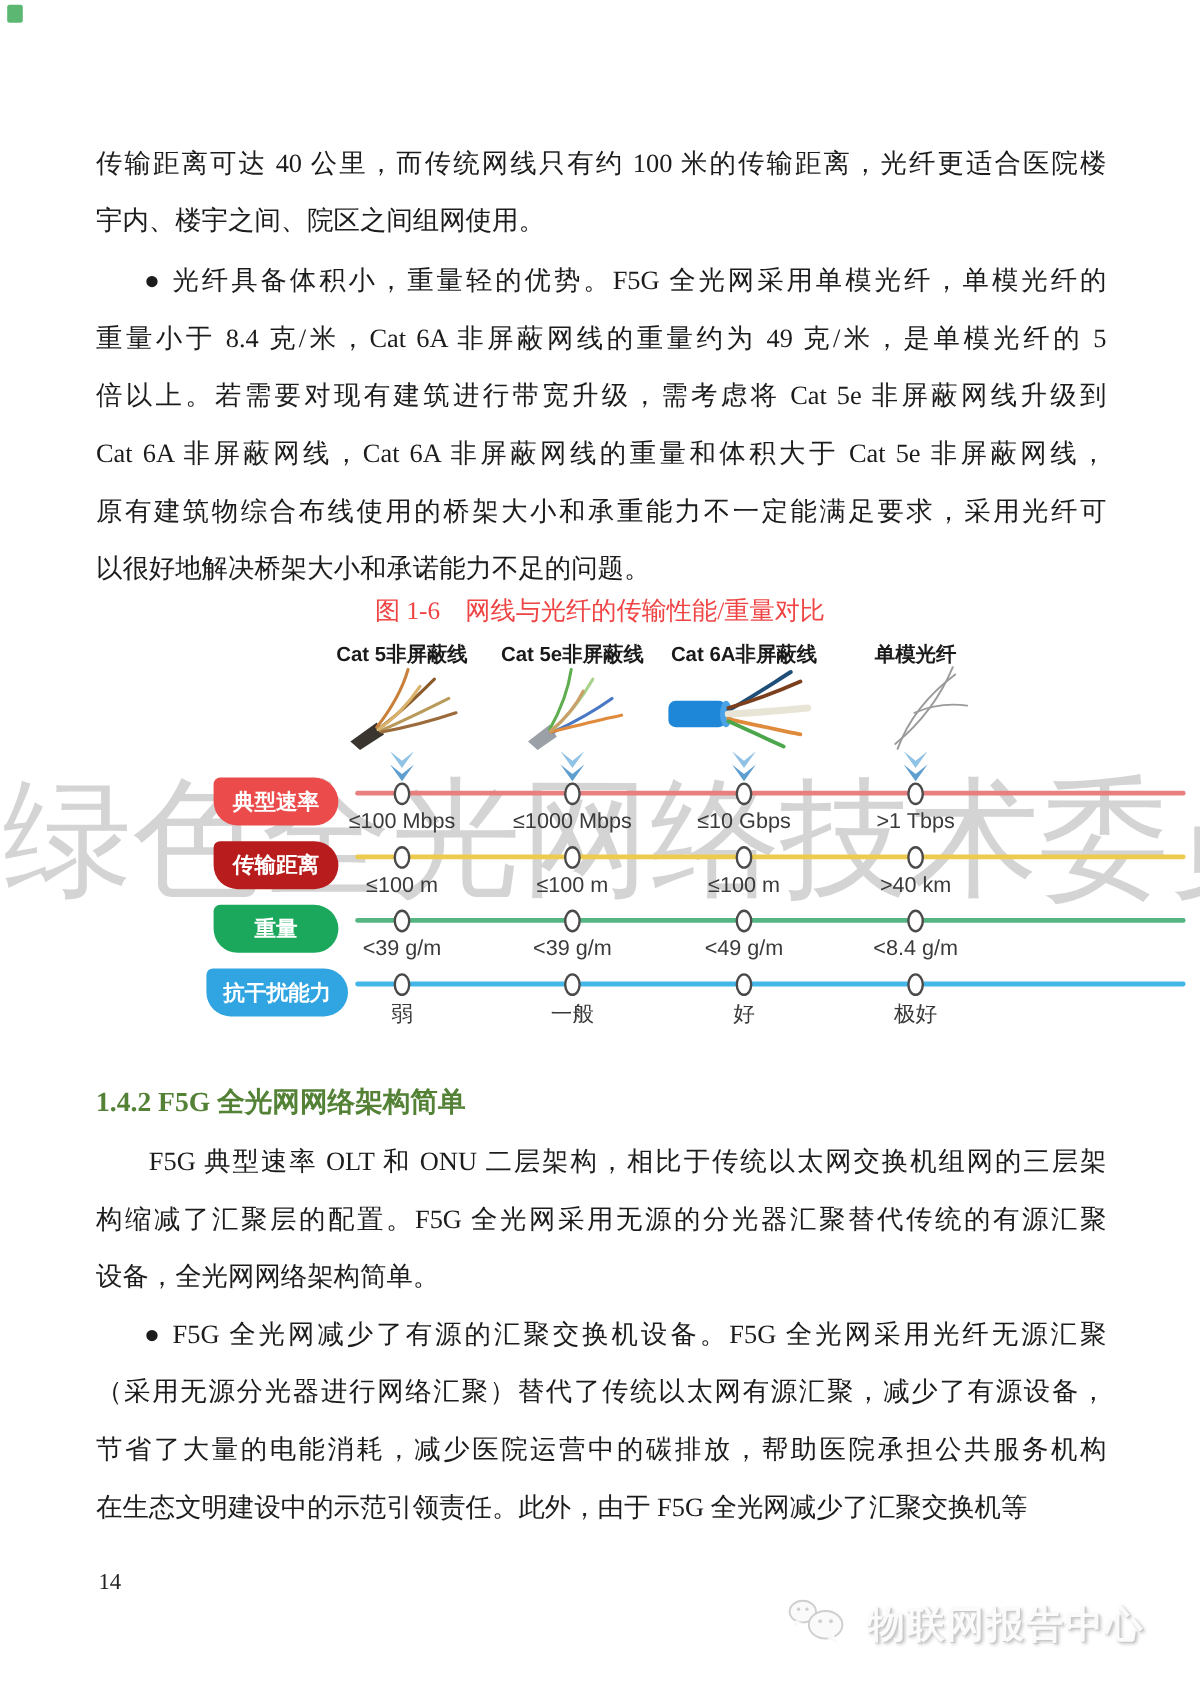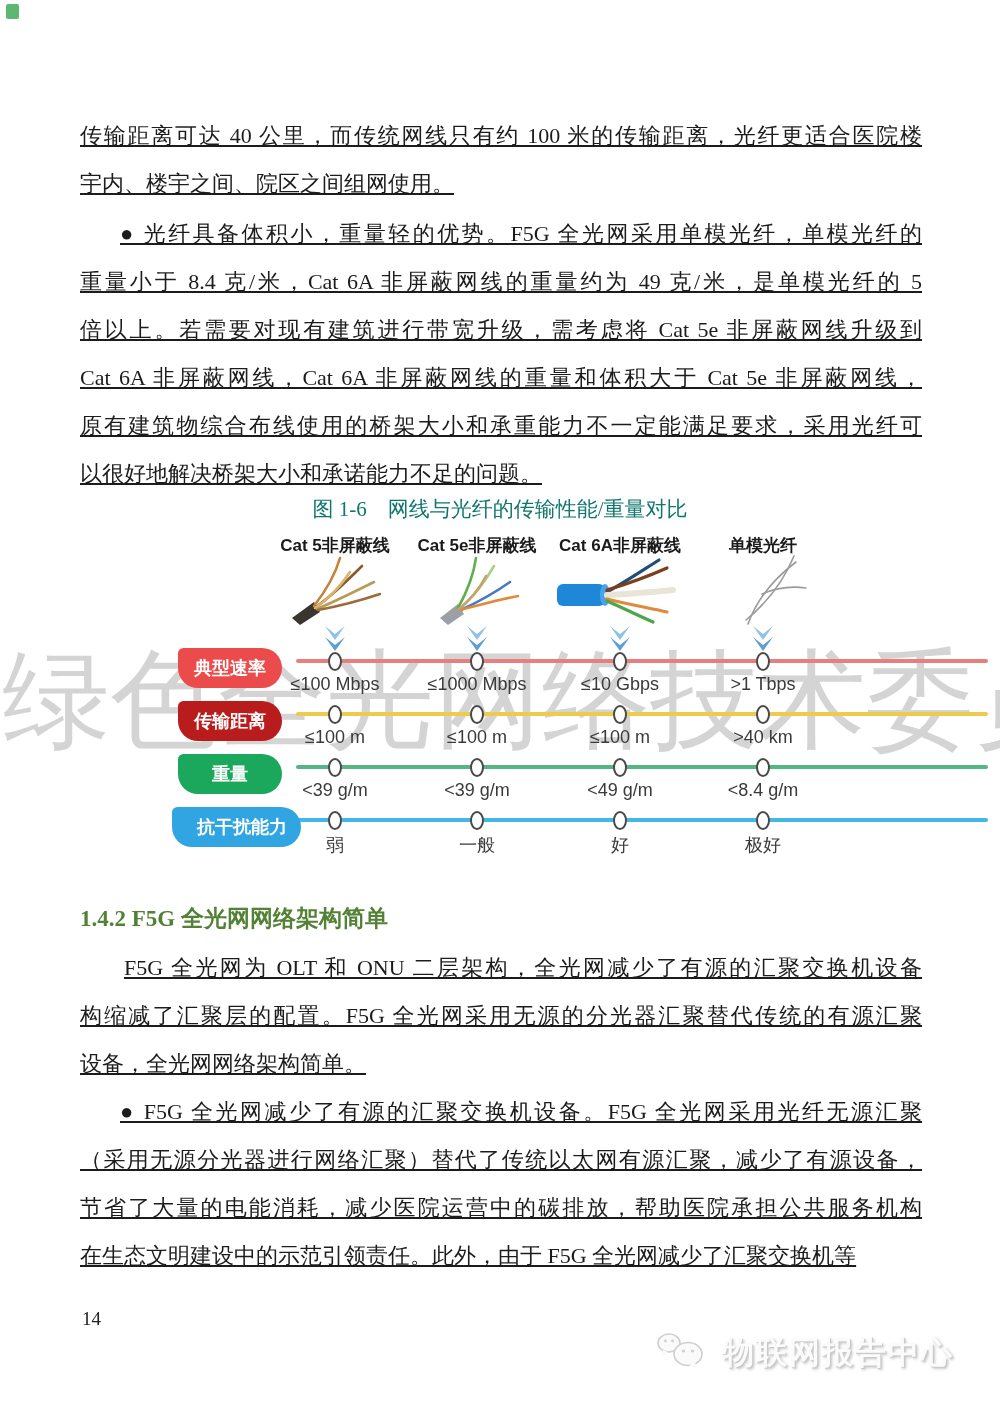--- a/index.html
+++ b/index.html
@@ -2,32 +2,32 @@
 <html><head>
 <meta charset="utf-8">
 <style>
   html,body { margin:0; padding:0; background:#ffffff; }
   .page {
     position:relative; width:1000px; height:1404px; background:#ffffff;
     font-family:"Liberation Serif","DejaVu Serif",serif; color:#1c1c1c;
     overflow:hidden;
   }
   
-  .para { position:absolute; left:80px; width:842px; font-size:22px;text-decoration:underline; }
+  .para { position:absolute; left:80px; width:842px; font-size:22px; }
   .para .line {
     height:48px; line-height:48px; text-align:justify; text-align-last:justify;
     overflow:hidden; white-space:normal;
   }
   .para .line.last { text-align-last:left; }
   .para .line.indent-bullet { text-indent:40px; }
   .para .line.indent-first  { text-indent:44px; }
 
   .caption {
     position:absolute; left:0; width:1000px; top:492px; height:34px;
-    line-height:34px; text-align:center; font-size:21px; color:#0f766e;
+    line-height:34px; text-align:center; font-size:21px; color:#ef4444;
   }
 
   .section-heading {
     position:absolute; left:80px; top:898px; height:42px; line-height:42px;
     font-size:23px; font-weight:bold; color:#538135;
   }
 
   
   .watermark {
     position:absolute; top:636px; left:0; width:1000px; height:130px;
@@ -196,35 +196,35 @@
       <div class="fig-pill" style="left: 178px; width: 104px; top: 224px; background: rgb(28, 168, 92);">重量</div>
       <div class="fig-dot" style="left: 328px; top: 228px;"></div>
       <div class="fig-value" style="left: 335px; top: 250px;">&lt;39 g/m</div>
       <div class="fig-dot" style="left: 470px; top: 228px;"></div>
       <div class="fig-value" style="left: 477px; top: 250px;">&lt;39 g/m</div>
       <div class="fig-dot" style="left: 613px; top: 228px;"></div>
       <div class="fig-value" style="left: 620px; top: 250px;">&lt;49 g/m</div>
       <div class="fig-dot" style="left: 756px; top: 228px;"></div>
       <div class="fig-value" style="left: 763px; top: 250px;">&lt;8.4 g/m</div>
       <div class="fig-line" style="left: 296px; width: 692px; top: 288px; background: rgb(67, 184, 232);"></div>
-      <div class="fig-pill" style="left: 172px; width: 118px; top: 277px; background: rgb(49, 165, 225); padding-left: 11px;">抗干扰能力</div>
+      <div class="fig-pill" style="left: 172px; width: 118px; top: 277px; background: rgb(49, 165, 225);">抗干扰能力</div>
       <div class="fig-dot" style="left: 328px; top: 281px;"></div>
       <div class="fig-value" style="left: 335px; top: 303px;">弱</div>
       <div class="fig-dot" style="left: 470px; top: 281px;"></div>
       <div class="fig-value" style="left: 477px; top: 303px;">一般</div>
       <div class="fig-dot" style="left: 613px; top: 281px;"></div>
       <div class="fig-value" style="left: 620px; top: 303px;">好</div>
       <div class="fig-dot" style="left: 756px; top: 281px;"></div>
       <div class="fig-value" style="left: 763px; top: 303px;">极好</div>
     </div>
 
   <div class="section-heading">1.4.2 F5G 全光网网络架构简单</div>
 
   <div class="para" style="top:944px" id="p3">
-      <div class="line indent-first">F5G 全光网为 OLT 和 ONU 二层架构，全光网减少了有源的汇聚交换机设备</div>
+      <div class="line indent-first">F5G 典型速率 OLT 和 ONU 二层架构，相比于传统以太网交换机组网的三层架</div>
       <div class="line">构缩减了汇聚层的配置。F5G 全光网采用无源的分光器汇聚替代传统的有源汇聚</div>
       <div class="line last">设备，全光网网络架构简单。</div>
     </div>
 
   <div class="para" style="top:1088px" id="p4">
       <div class="line indent-bullet">● F5G 全光网减少了有源的汇聚交换机设备。F5G 全光网采用光纤无源汇聚</div>
       <div class="line">（采用无源分光器进行网络汇聚）替代了传统以太网有源汇聚，减少了有源设备，</div>
       <div class="line">节省了大量的电能消耗，减少医院运营中的碳排放，帮助医院承担公共服务机构</div>
       <div class="line last">在生态文明建设中的示范引领责任。此外，由于 F5G 全光网减少了汇聚交换机等</div>
     </div>

